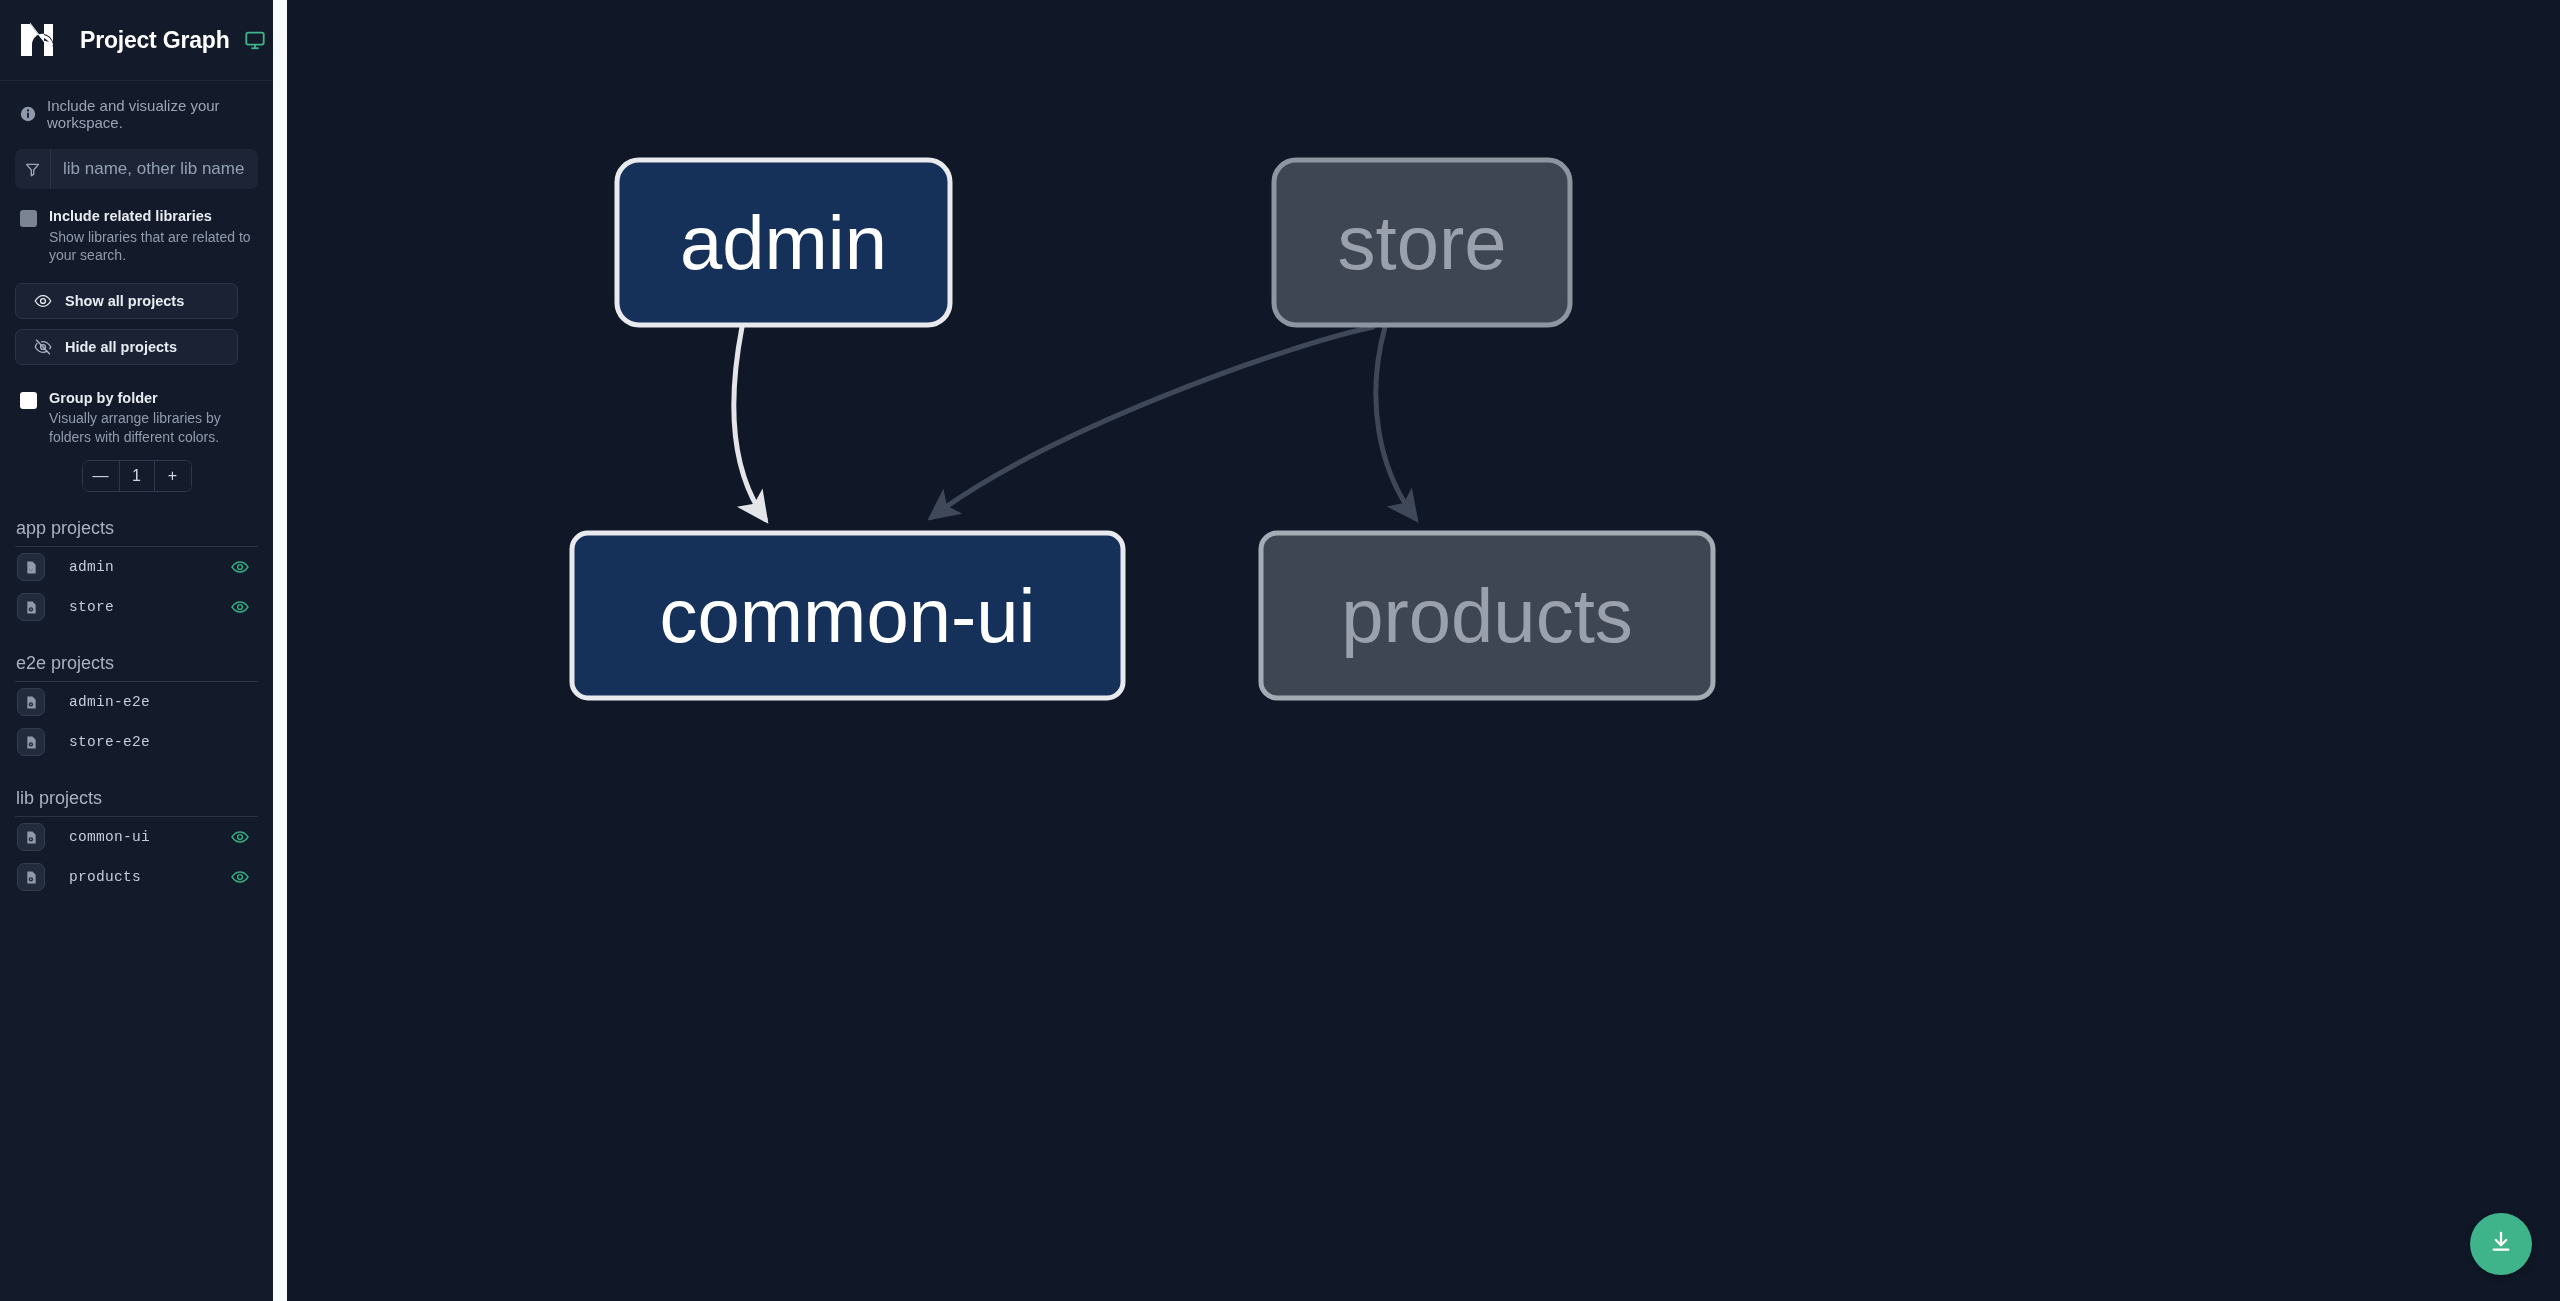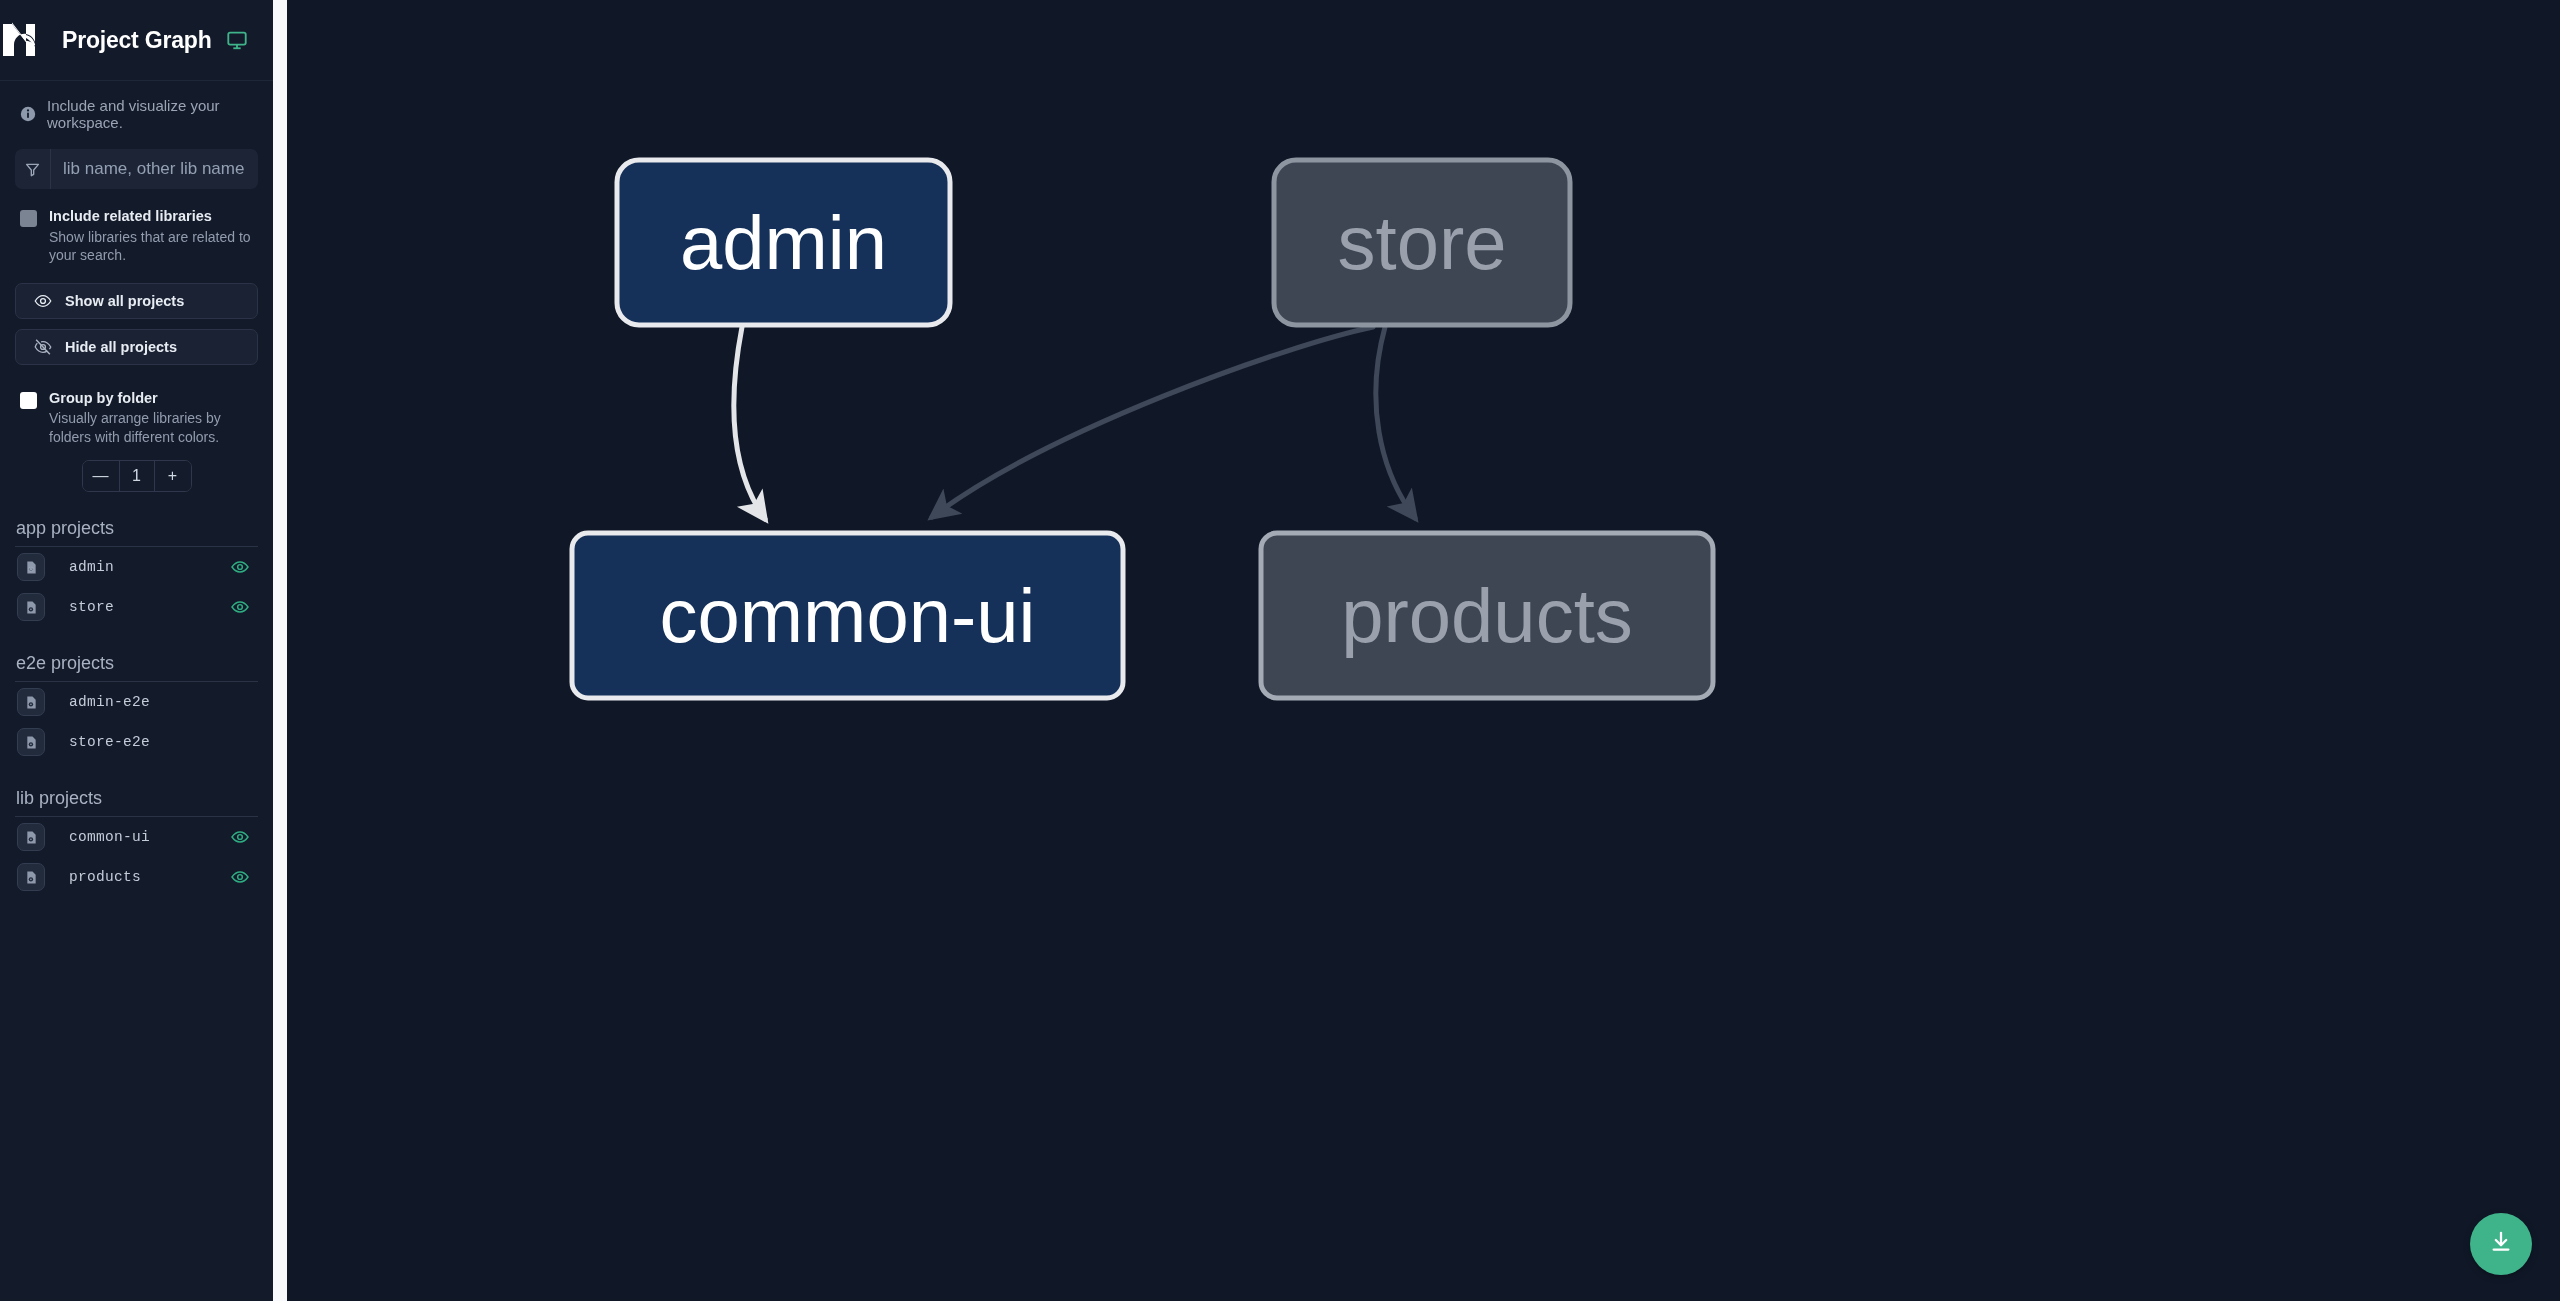--- a/index.html
+++ b/index.html
@@ -17,21 +17,21 @@
   #sidebar {
     width: 273px; height: 1301px;
     background: #131a29;
     position: relative;
     flex: 0 0 273px;
     overflow: hidden;
   }
   .sb-header {
     height: 81px;
     display: flex; align-items: center;
-    padding-left: 2px;
+    padding-left: 20px;
     border-bottom: 1px solid #1e2738;
   }
   .nx-logo { width: 47px; height: 36px; position: relative; flex: 0 0 47px; }
   .nx-logo svg { display:block; }
   .sb-title {
     color: #ffffff;
     font-size: 23px;
     font-weight: bold;
     margin-left: 13px;
     letter-spacing: -0.2px;
@@ -86,21 +86,21 @@
     background: #3fbf8f;
     display:flex; align-items:center; justify-content:center;
   }
   .opt-text { flex: 1 1 auto; }
   .opt-title { color: #e7ebf2; font-size: 14.5px; font-weight: bold; line-height: 1.35; }
   .opt-desc  { color: #919cae; font-size: 14px; line-height: 1.32; margin-top: 1px; }
 
   .btn-wrap { padding: 18px 15px 0 15px; }
   .sb-btn {
     height: 36px;
-    width: 243px;
+    width: 223px;
     background: #1a2233;
     border: 1px solid #2a3347;
     border-radius: 7px;
     display: flex; align-items: center;
     padding-left: 18px;
     color: #e7ebf2;
     font-size: 14.5px;
     font-weight: bold;
     margin-bottom: 10px;
     cursor: pointer;

